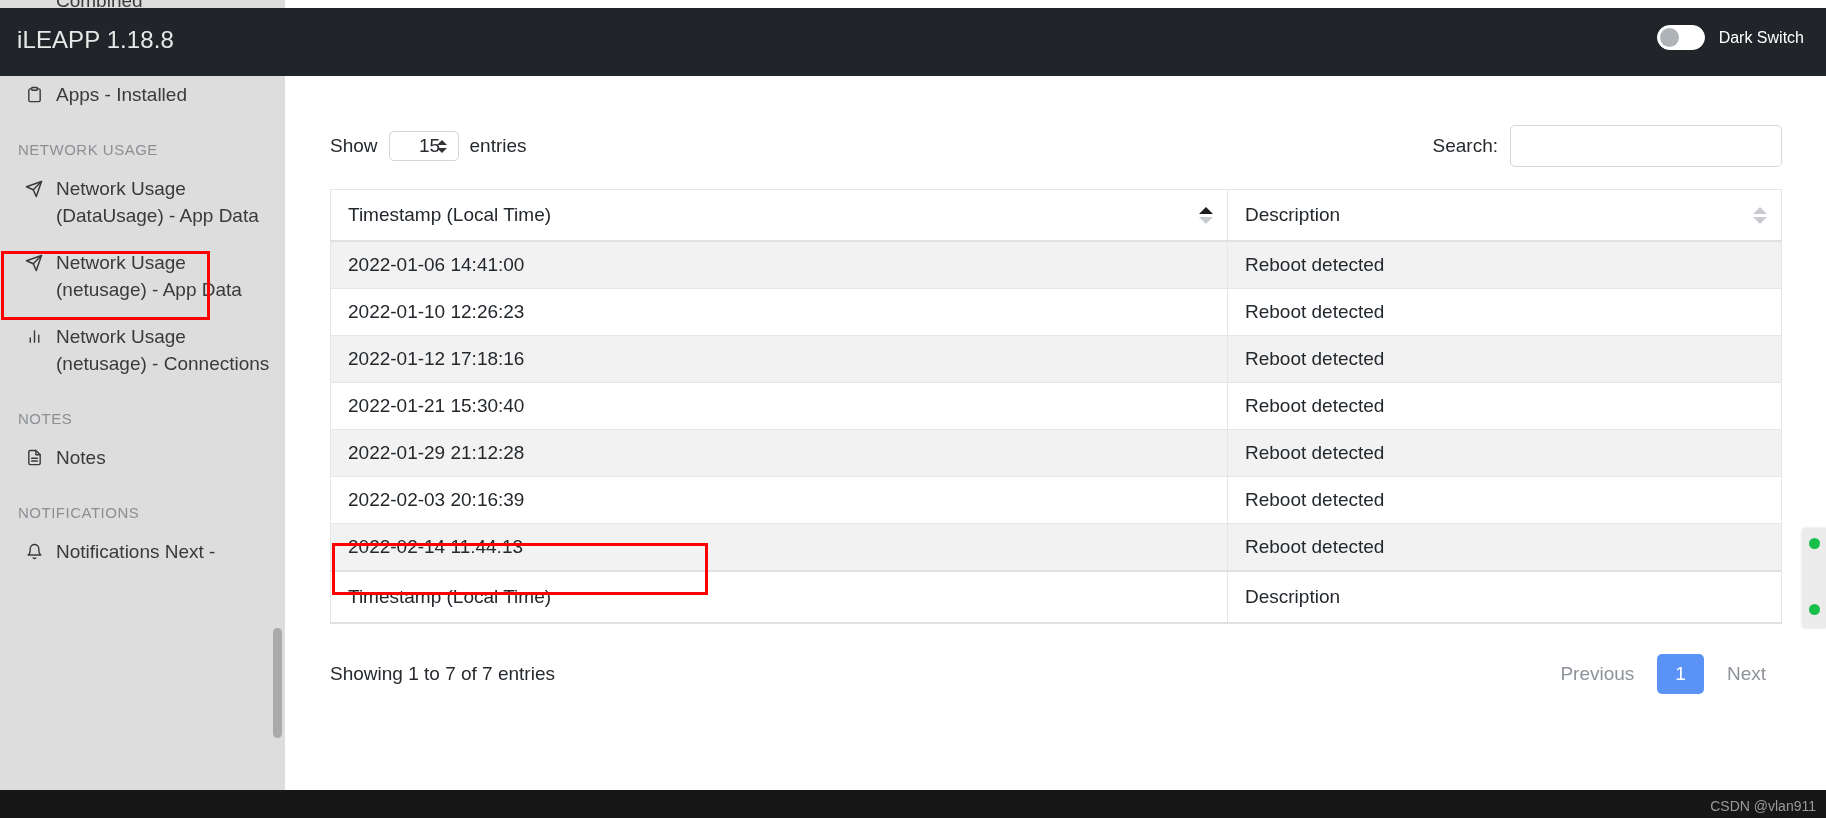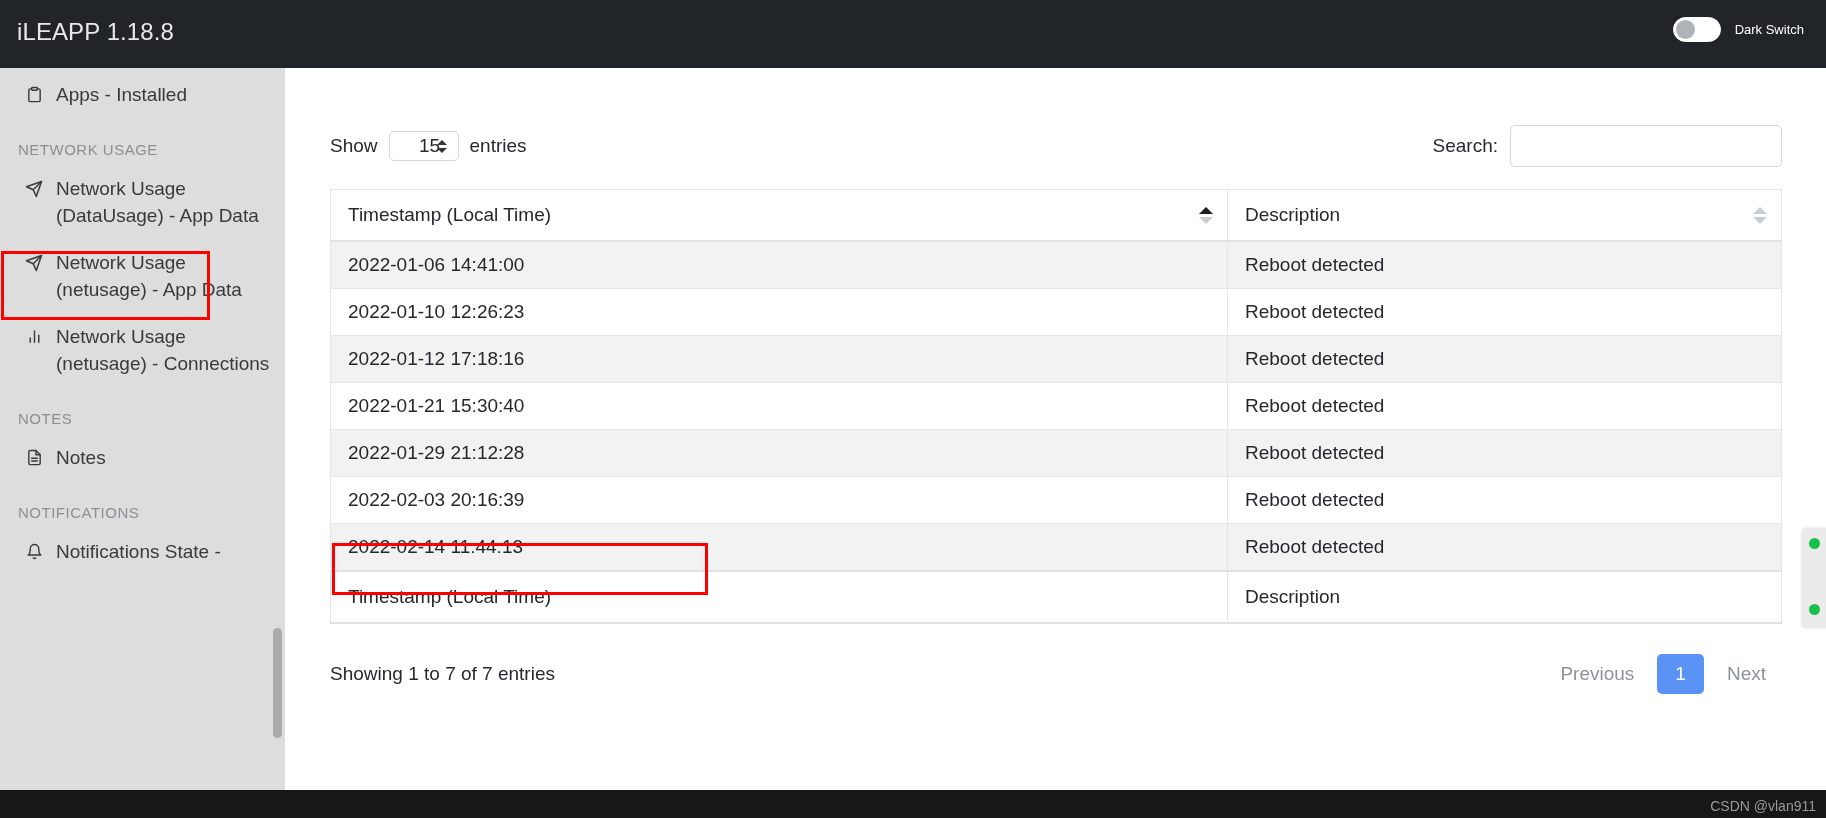--- a/index.html
+++ b/index.html
@@ -14,21 +14,21 @@
     position: relative;
     width: 1826px;
     height: 818px;
     overflow: hidden;
     background: #ffffff;
   }
 
   
   .topbar {
     position: absolute;
-    top: 0; left: 0;
+    top: 8px; left: 0;
     width: 1826px; height: 68px;
     background: #212529;
     z-index: 30;
   }
   .brand {
     position: absolute;
     left: 17px; top: 18px;
     color: #e8e8e8;
     font-size: 24px;
     letter-spacing: .1px;
@@ -49,21 +49,21 @@
   }
   .switch .knob {
     position: absolute;
     left: 2px; top: 2px;
     width: 19px; height: 19px;
     border-radius: 50%;
     background: #aeb3b8;
   }
   .dark-switch-label {
     color: #ffffff;
-    font-size: 13px;
+    font-size: 16px;
   }
 
   
   .sidebar {
     position: absolute;
     left: 0; top: 0;
     width: 285px; height: 818px;
     background: #dddddd;
     overflow: hidden;
     z-index: 10;
@@ -431,21 +431,21 @@
           <span class="sb-label">Notes</span>
         </div>
         <div class="sb-section">NOTIFICATIONS</div>
         <div class="sb-item">
           <span class="ico">
             <svg width="17" height="19" viewBox="0 0 24 24" fill="none" stroke="currentColor" stroke-width="2" stroke-linecap="round" stroke-linejoin="round">
               <path d="M18 8A6 6 0 0 0 6 8c0 7-3 9-3 9h18s-3-2-3-9"></path>
               <path d="M13.73 21a2 2 0 0 1-3.46 0"></path>
             </svg>
           </span>
-          <span class="sb-label">Notifications State -</span>
+          <span class="sb-label">Notifications Next -</span>
         </div>
       </div>
     <div class="sb-scroll">
       <div class="sb-thumb"></div>
     </div>
   </div>
 
   <div class="topbar">
     <div class="brand">iLEAPP 1.18.8</div>
     <div class="dark-switch-wrap">

